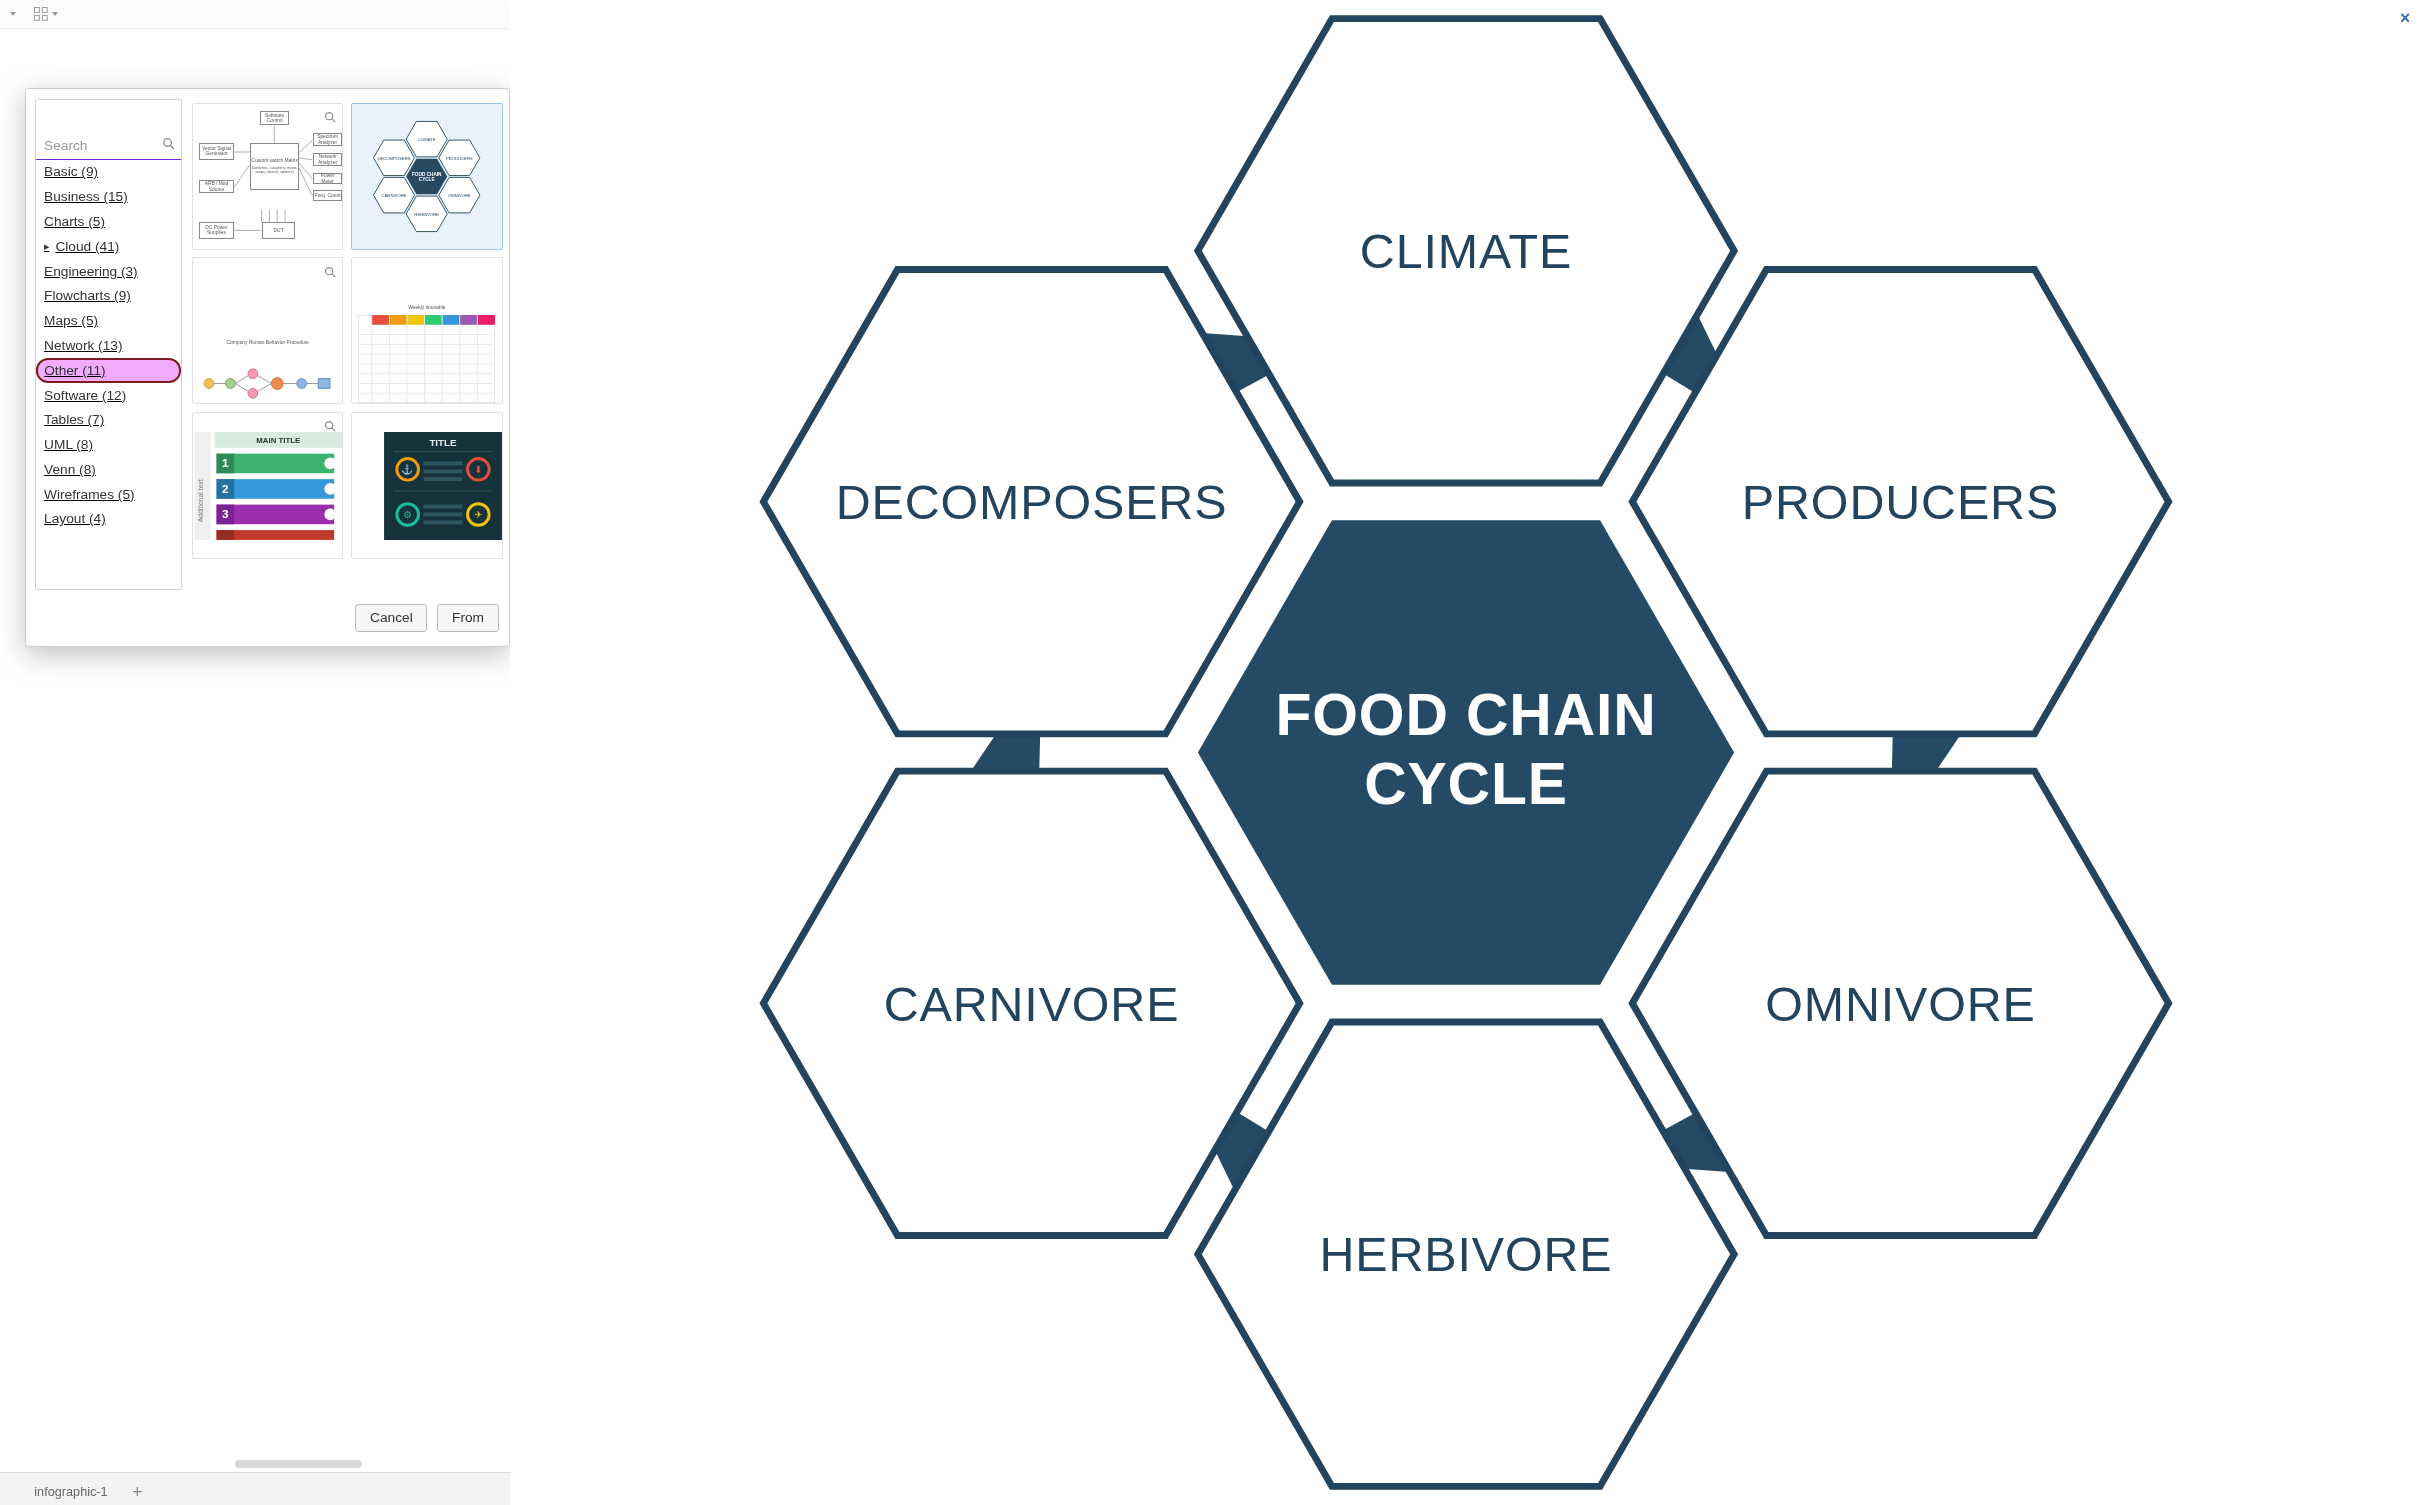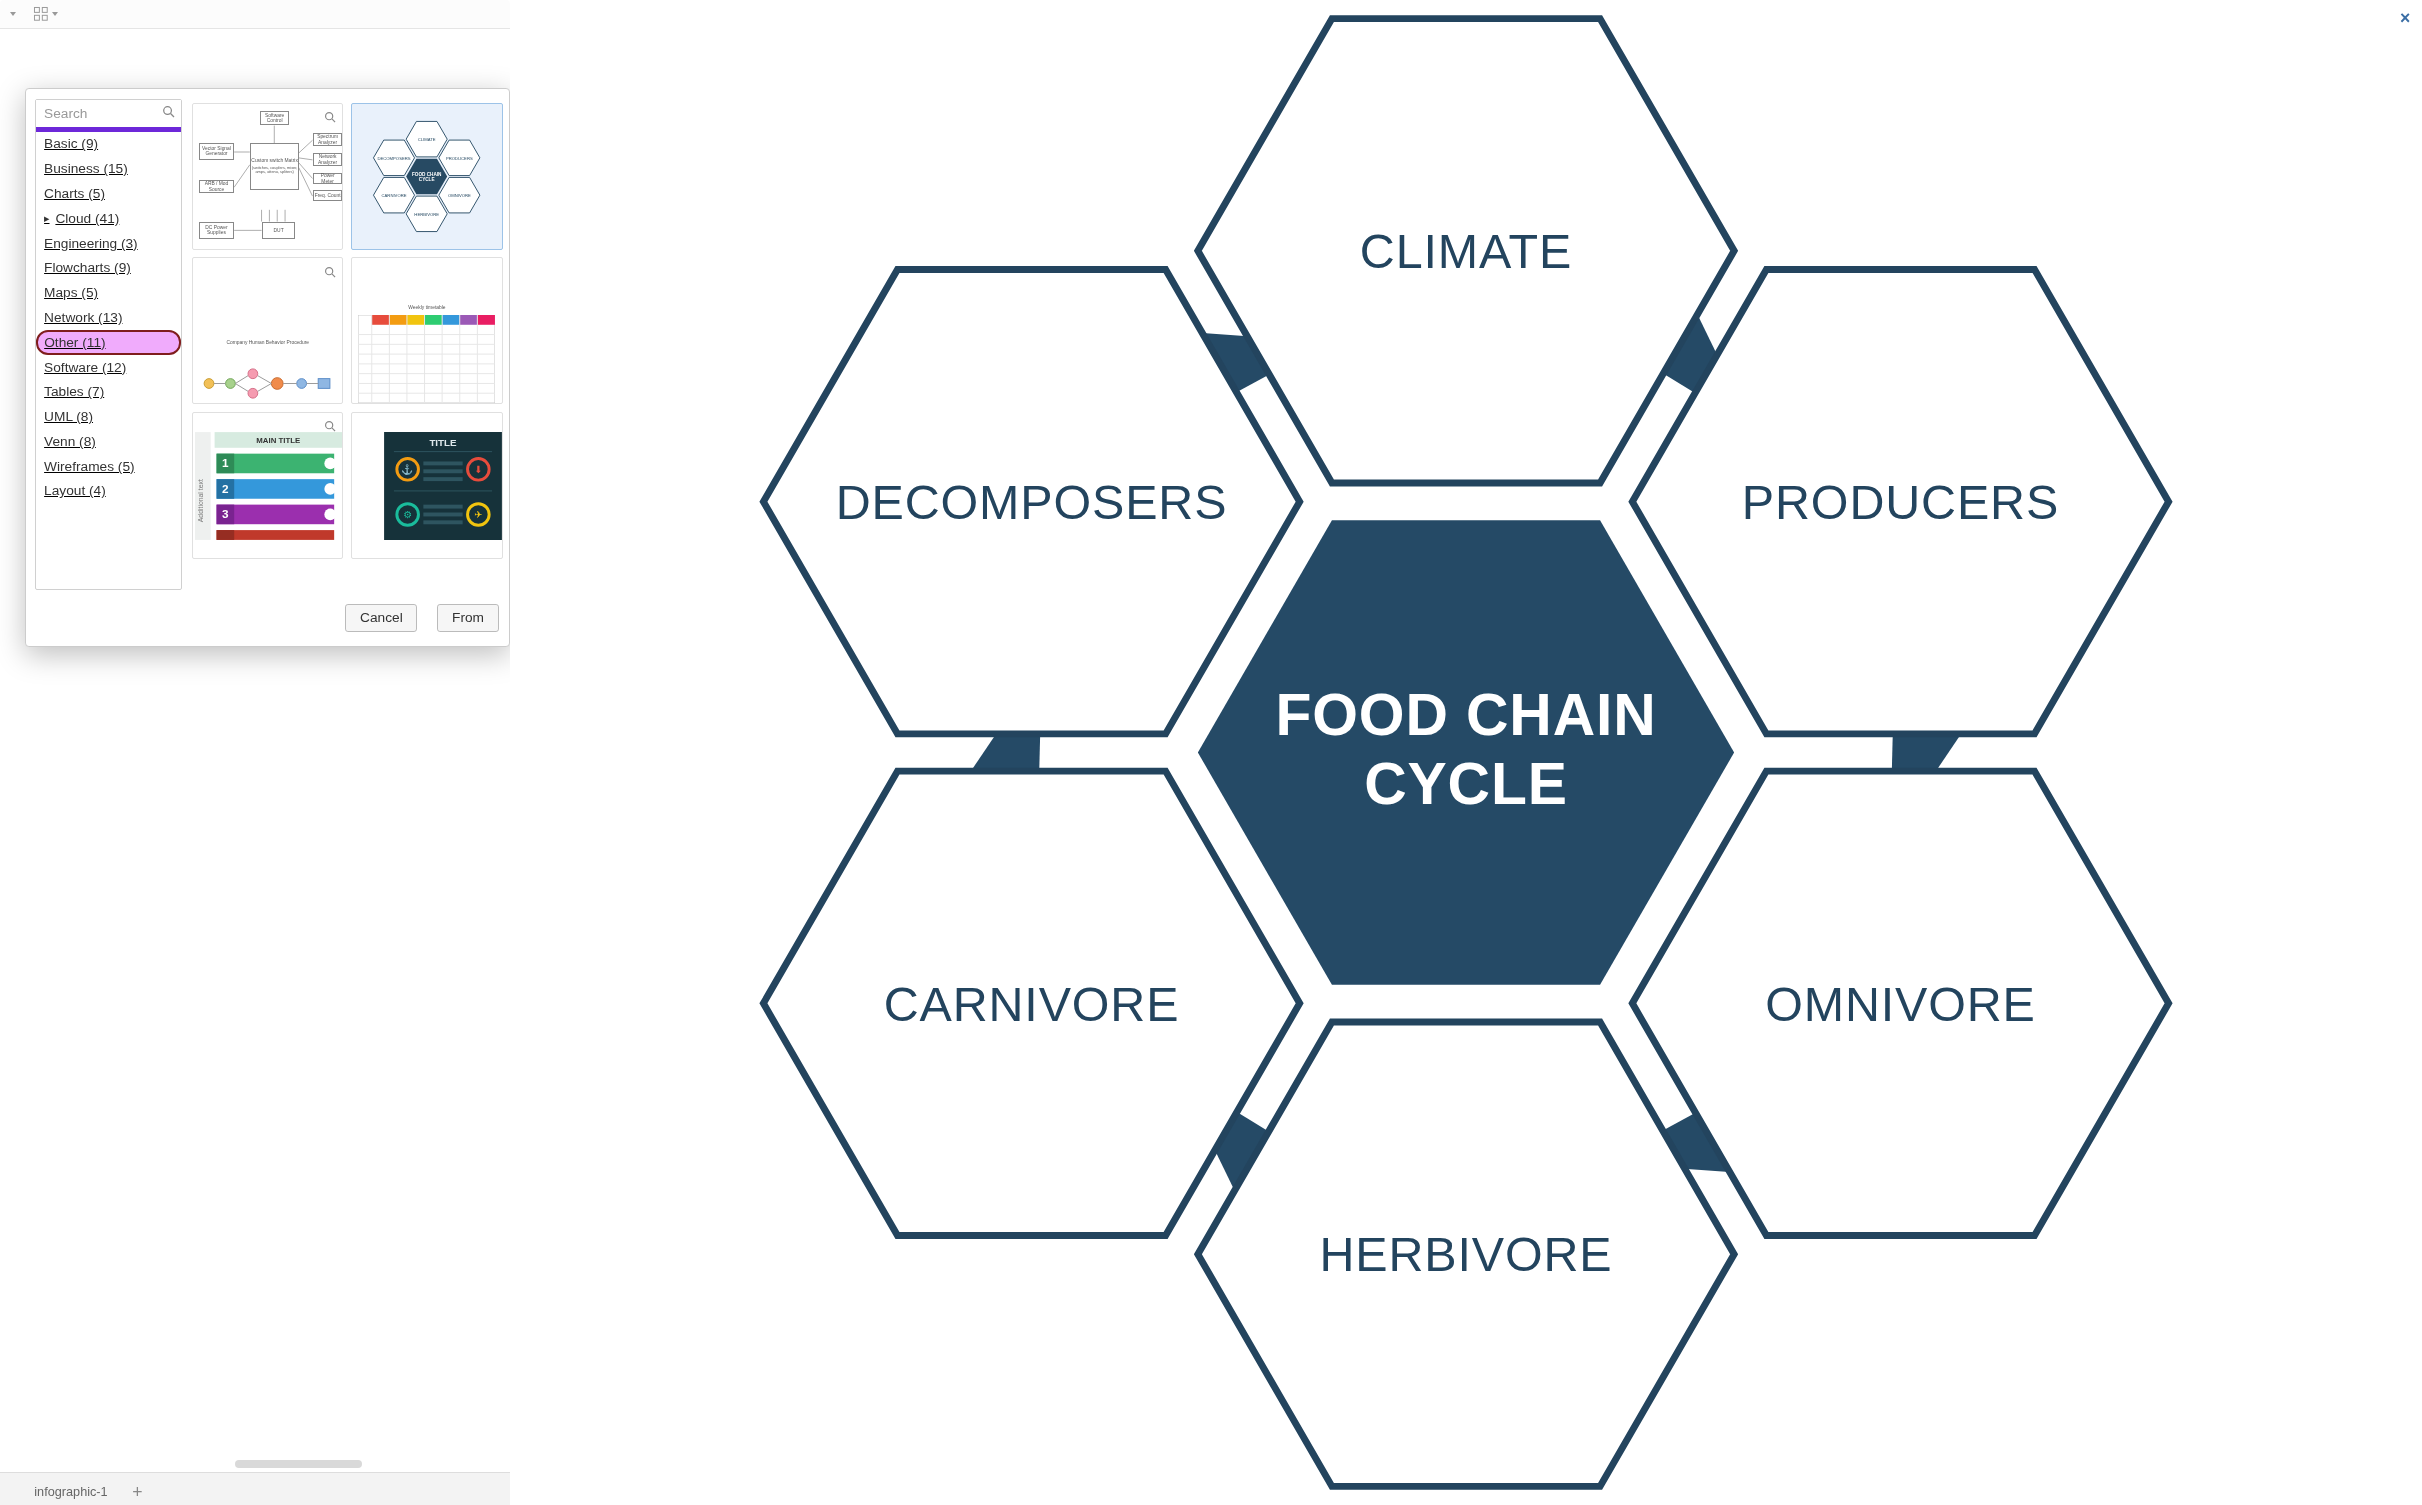--- a/index.html
+++ b/index.html
@@ -23,35 +23,35 @@
     top:88px; left:24.5px;
     width:485px; height:559px;
     border:1px solid #ccc; border-radius:3.9px;
     background:#fff;
     box-shadow: 0 7.8px 29px rgba(0,0,0,.25);
     display:flex; flex-direction:column;
     overflow:hidden;
   }
   .dialog-body { flex:1; display:flex; overflow:hidden; padding:9.8px 0 0 9.8px;}
   .sidebar { width:147px; border:1px solid #d0d0d0; border-radius:2px; background:#fff; display:flex; flex-direction:column; }
-  .search-wrap { position:relative; border-bottom:5px solid #6d28d9; }
+  .search-wrap { position:relative; border-bottom:1px solid #6d28d9;margin-top:32px; }
   .search-input { width:100%; border:none; outline:none; padding:5.9px 23.5px 5.9px 7.8px; font-size:13.7px; color:#555; }
   .search-input::placeholder{ color:#999; }
   .search-icon { position:absolute; right:5.9px; top:50%; transform:translateY(-50%); color:#888; }
   .cat-list { flex:1; overflow:auto;text-decoration:underline; }
   .cat-item { padding:4.9px 7.8px; font-size:13.7px; color:#333; cursor:pointer; white-space:nowrap; display:flex; align-items:center; gap:3.9px;}
   .cat-item.expandable::before{ content:"▸"; font-size:10.8px; color:#333; margin-right:2px;}
   .cat-item.selected { background:#f0abfc; border:2px solid #7f1d1d; border-radius:12px; padding:2.9px 5.9px;}
   .templates-pane { flex:1; padding:3.9px 5.9px 5.9px 9.8px; overflow:auto; display:grid; grid-template-columns:1fr 1fr; grid-auto-rows:147px; gap:7.8px;}
   .tpl-card { border:1px solid #e0e0e0; border-radius:2px; background:#fff; position:relative; overflow:hidden;}
   .tpl-card.highlight{ border:1px solid #9cc3e8; background:#e9f1fb;}
   .mag { position:absolute; top:5.9px; right:5.9px; color:#888; }
   .tpl-inner{ width:100%; height:100%; display:flex; align-items:center; justify-content:flex-end;}
 
-  .dialog-footer{ display:flex; justify-content:flex-end; gap:20px; padding:13.7px 9.8px; }
+  .dialog-footer{ display:flex; justify-content:flex-end; gap:10px; padding:13.7px 9.8px; }
   .btn{ border:1px solid #bbb; background:#f6f6f6; border-radius:2.9px; padding:5.9px 13.7px; font-size:13.7px; color:#333; cursor:pointer;}
 
   
   .tab-bar{ position:absolute; left:0; bottom:0; width:510px; height:33px; background:#f3f3f3; border-top:1px solid #ddd; display:flex; align-items:flex-end;}
   .tab{ padding:5.9px 15.7px; font-size:12.7px; color:#666; border:1px solid transparent; border-bottom:none; margin-left:17.6px; cursor:pointer;}
   .add-tab{ padding:3.9px 7.8px; color:#888; font-size:17.6px; line-height:1; cursor:pointer;}
 
   
   .hscroll-track{ position:absolute; bottom:35px; left:0; width:510px; height:11.8px;}
   .hscroll-thumb{ position:absolute; left:235px; top:2px; width:127px; height:7.8px; background:#d9d9d9; border-radius:3.9px;}

